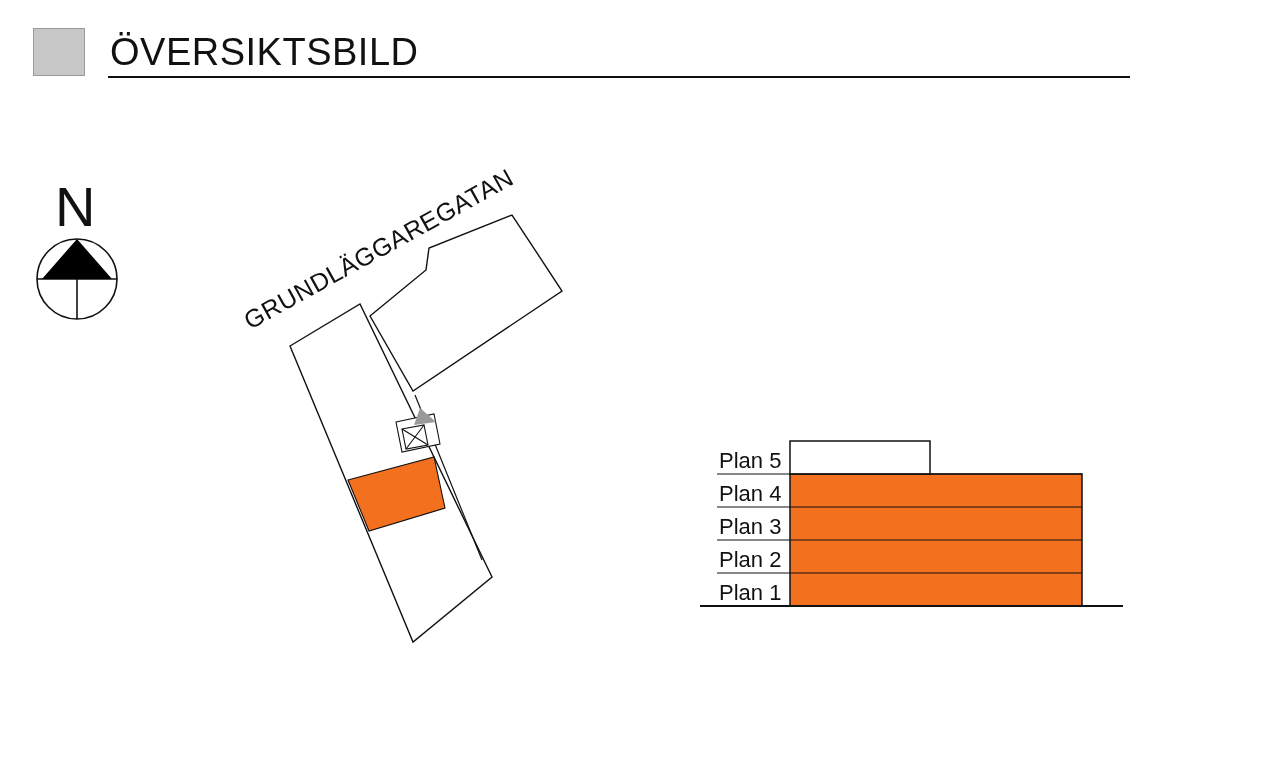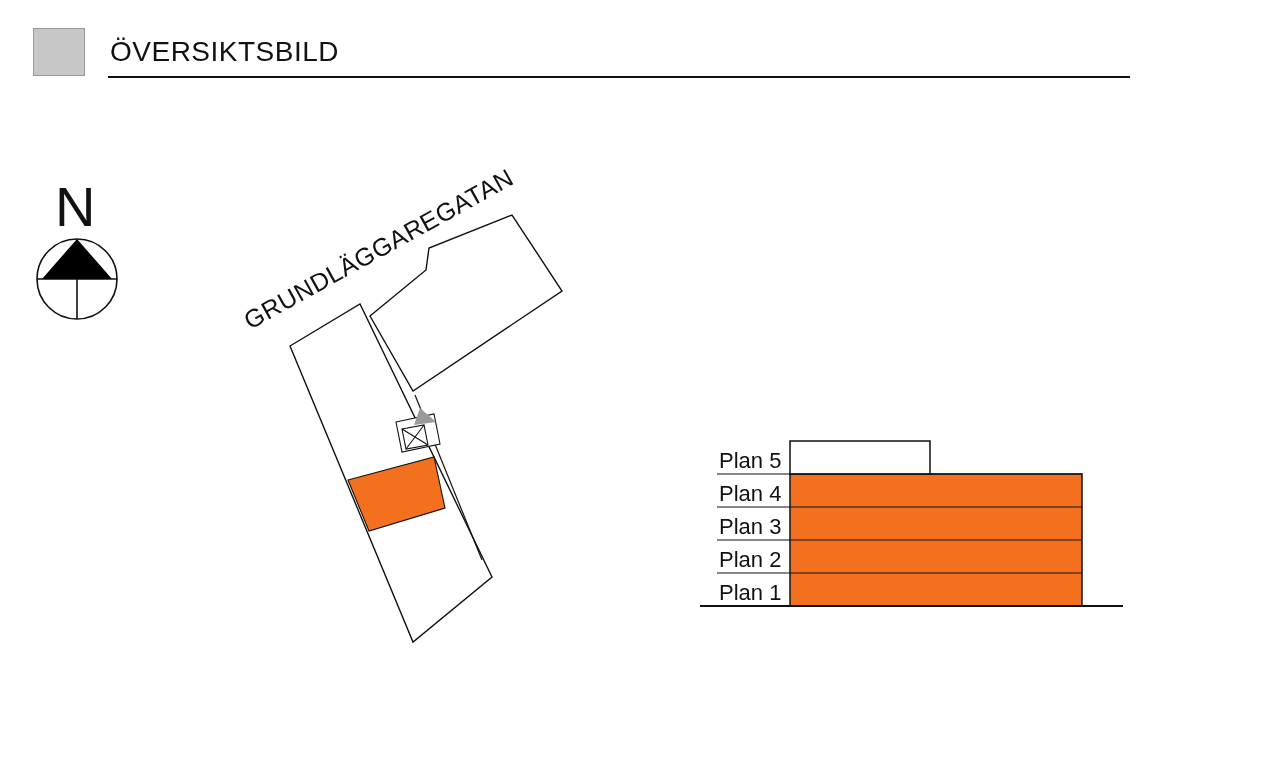--- a/index.html
+++ b/index.html
@@ -9,21 +9,21 @@
     background: #ffffff;
     position: relative;
     overflow: hidden;
     font-family: "Liberation Sans", "DejaVu Sans", sans-serif;
     color: #000;
   }
   .abs { position: absolute; }
   #header-square { left: 33px; top: 28px; }
   #page-title {
     left: 110px; top: 28px; margin: 0;
-    font-size: 28px; font-weight: 400; line-height: 48px;
+    font-size: 38px; font-weight: 400; line-height: 48px;
     letter-spacing: 0.5px; white-space: nowrap; color: #111;
   }
   #header-underline {
     left: 108px; top: 76px; width: 1022px; height: 0;
     border-top: 2px solid #111;
   }
   #compass   { left: 15px;  top: 172px; }
   #site-plan { left: 230px; top: 150px; }
   #elevation { left: 695px; top: 435px; }
   svg text { font-family: "Liberation Sans", "DejaVu Sans", sans-serif; fill: #111; }

